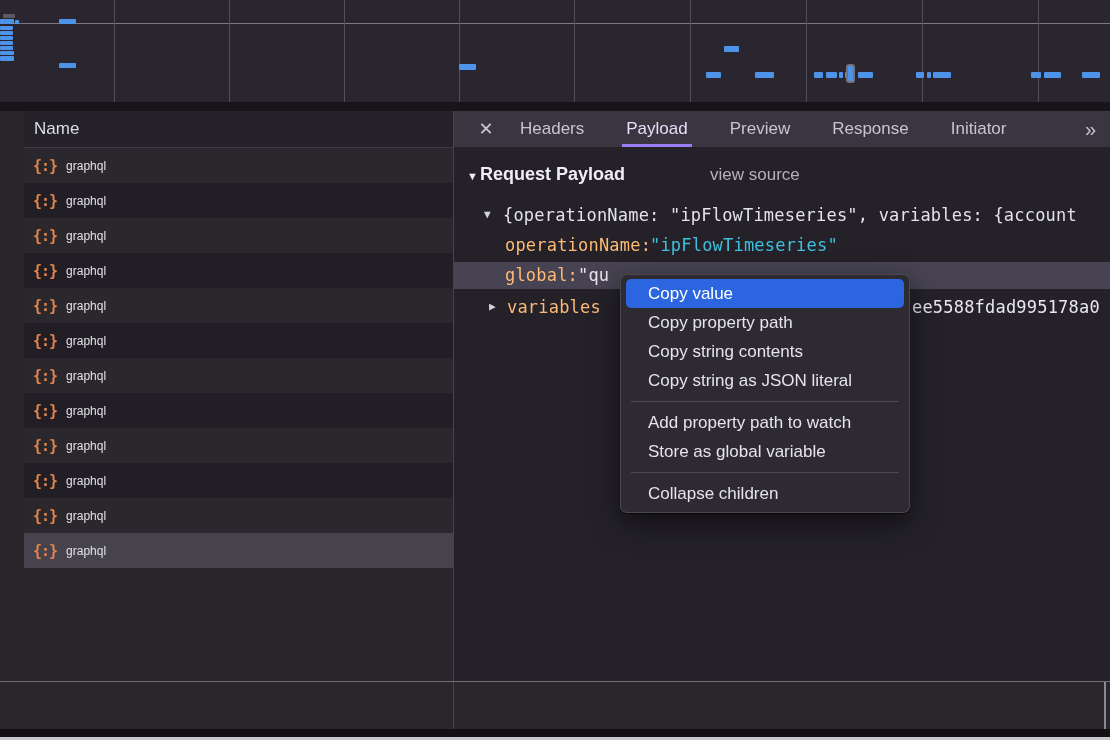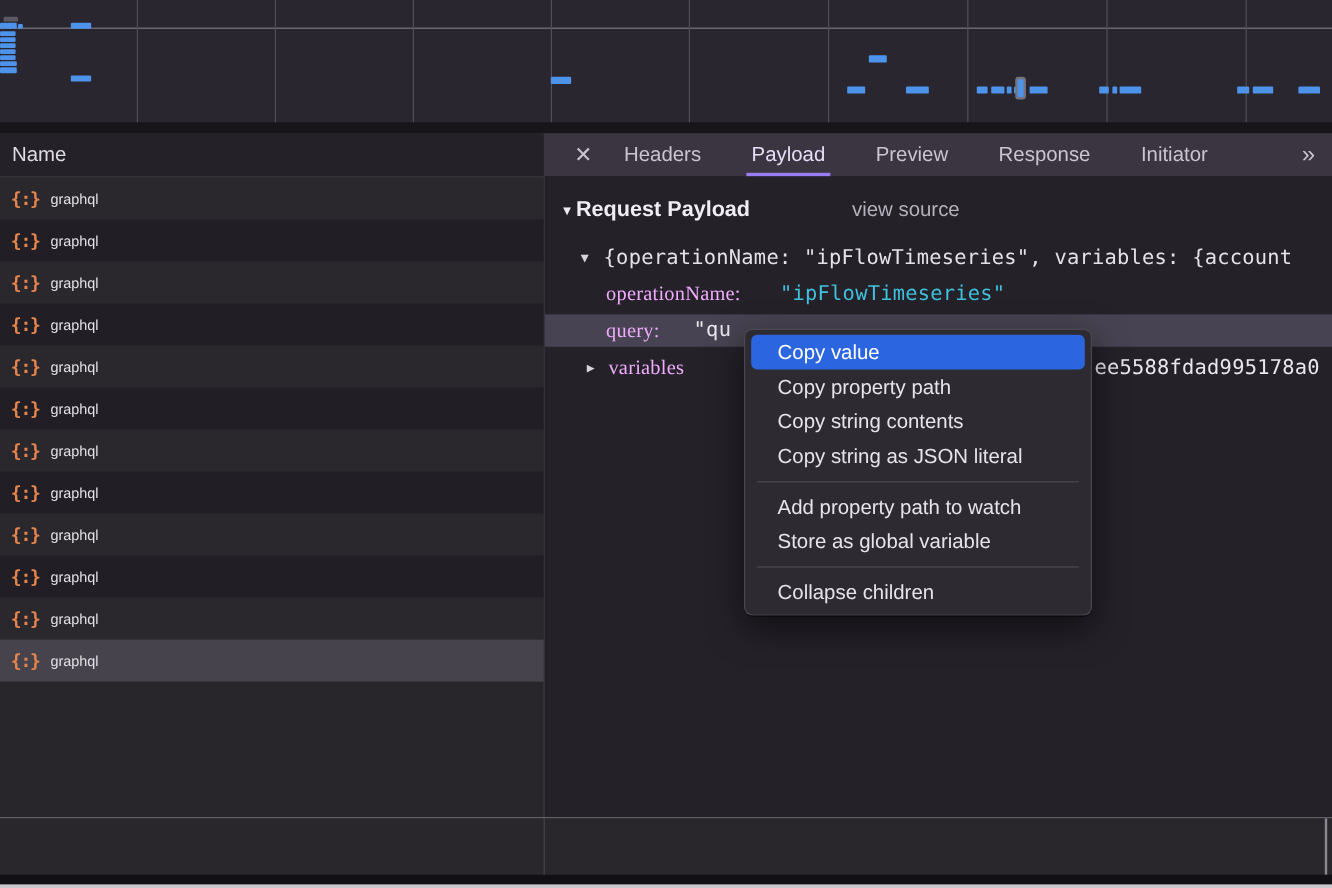--- a/index.html
+++ b/index.html
@@ -10,21 +10,21 @@
   }
   
   .overview{position:absolute;left:0;top:0;width:1110px;height:102px;background:#292630;}
   .overview .vline{position:absolute;top:0;width:1px;height:102px;background:#514e57;}
   .overview .hline{position:absolute;left:0;top:23px;width:1110px;height:1px;background:#7b7883;}
   .overview .bar{position:absolute;background:#4e93ea;border-radius:1px;}
   .overview .bar.gray{background:#5c5963;}
   .overview .bar.marker{background:#4e93ea;border:2px solid #75727c;border-radius:3px;box-sizing:border-box;}
   .band{position:absolute;left:0;top:102px;width:1110px;height:9px;background:#17151a;}
   
-  .left-pane{position:absolute;left:0;top:111px;width:454px;height:571px;background:#29262b;border-right:1px solid #46434b;box-sizing:border-box;}
+  .left-pane{position:absolute;left:0;top:111px;width:454px;height:571px;background:#29262b;border-right:1px solid #46434b;box-sizing:border-box;padding-left:24px;}
   .name-header{height:36px;line-height:36px;background:#242128;border-bottom:1px solid #3e3b44;
     color:#dddce2;font-size:17px;padding-left:10px;}
   .req-row{height:35px;display:flex;align-items:center;background:#2a272d;cursor:default;}
   .req-row.alt{background:#211f25;}
   .req-row.sel{background:#46434d;}
   .json-icon{font-family:"DejaVu Sans Mono",monospace;color:#e5854d;font-size:15px;font-weight:bold;
     margin-left:9px;letter-spacing:-1px;}
   .req-label{color:#e3e1e6;font-size:12px;margin-left:9px;}
   
   .right-pane{position:absolute;left:454px;top:111px;width:656px;height:571px;background:#242129;}
@@ -40,21 +40,21 @@
   .payload{position:absolute;left:0;top:36px;width:656px;height:535px;background:#242129;}
   .p-header{position:absolute;left:0;top:16px;height:30px;width:656px;}
   .tri-sm{position:absolute;left:13px;top:7px;color:#efedf3;font-size:11px;}
   .p-title{position:absolute;left:26px;top:1px;color:#f0eef4;font-weight:bold;font-size:18px;text-align:center;}
   .view-source{position:absolute;left:256px;top:2px;color:#b4b1ba;font-size:17px;}
   .mono{font-family:"DejaVu Sans Mono",monospace;font-size:17px;letter-spacing:.2px;white-space:pre;}
   .tree-row{position:absolute;left:0;width:656px;height:30px;line-height:30px;}
   .tree-row .expander{position:absolute;font-size:11px;color:#d6d4db;top:0;}
   .t-white{color:#e9e7ed;}
   .t-dim{color:#e4e2e8;}
-  .t-key{color:#f0abfc;font-family:Liberation Serif, serif;}
+  .t-key{color:#fdba74;}
   .t-str{color:#3fc0dc;}
   .row-query{top:115px;height:27px;line-height:27px;background:#474352;}
   .frag-right{position:absolute;left:458px;top:0;}
   
   .summary-divider{position:absolute;left:0;top:681px;width:1110px;height:1px;background:#716e78;}
   .summary-bar{position:absolute;left:0;top:682px;width:1110px;height:47px;background:#2a272c;}
   .summary-vdiv{position:absolute;left:453px;top:682px;width:1px;height:47px;background:#46434b;}
   .edge-right{position:absolute;left:1104px;top:682px;width:2px;height:47px;background:#8b898f;}
   .bottom-black{position:absolute;left:0;top:729px;width:1110px;height:8px;background:#121015;}
   .bottom-light{position:absolute;left:0;top:737px;width:1110px;height:3px;background:#c9c9cd;}
@@ -192,21 +192,21 @@
         <span class="expander" style="left:30px">▼</span>
         <span class="t-dim" style="position:absolute;left:49px;top:0">{operationName: "ipFlowTimeseries", variables: {account</span>
       </div>
 
       <div class="tree-row mono" style="top:83px">
         <span class="t-key" style="position:absolute;left:51px;top:0">operationName:</span>
         <span class="t-str" style="position:absolute;left:196px;top:0">"ipFlowTimeseries"</span>
       </div>
 
       <div class="tree-row mono row-query">
-        <span class="t-key" style="position:absolute;left:51px;top:0">query:</span>
+        <span class="t-key" style="position:absolute;left:51px;top:0">global:</span>
         <span class="t-white" style="position:absolute;left:124px;top:0">"qu</span>
       </div>
 
       <div class="tree-row mono" style="top:145px">
         <span class="expander" style="left:35px">▶</span>
         <span class="t-key" style="position:absolute;left:53px;top:0">variables</span>
         <span class="t-white frag-right">ee5588fdad995178a0</span>
       </div>
     </div>
   </div>

